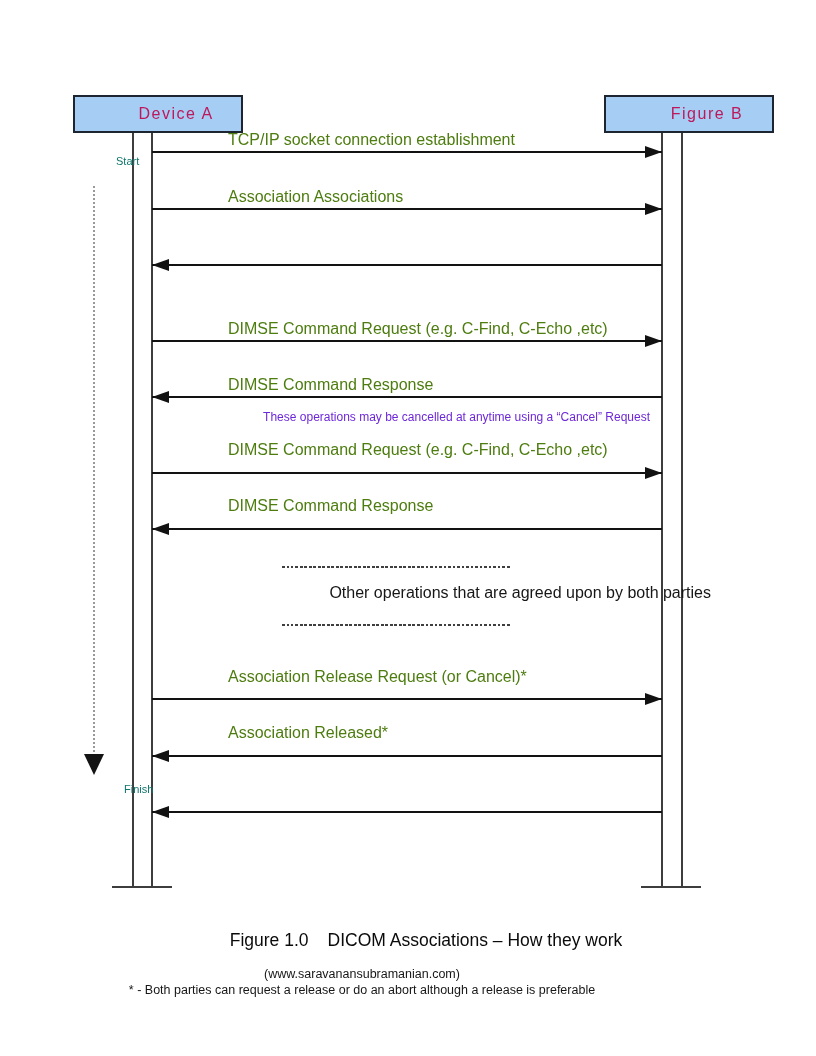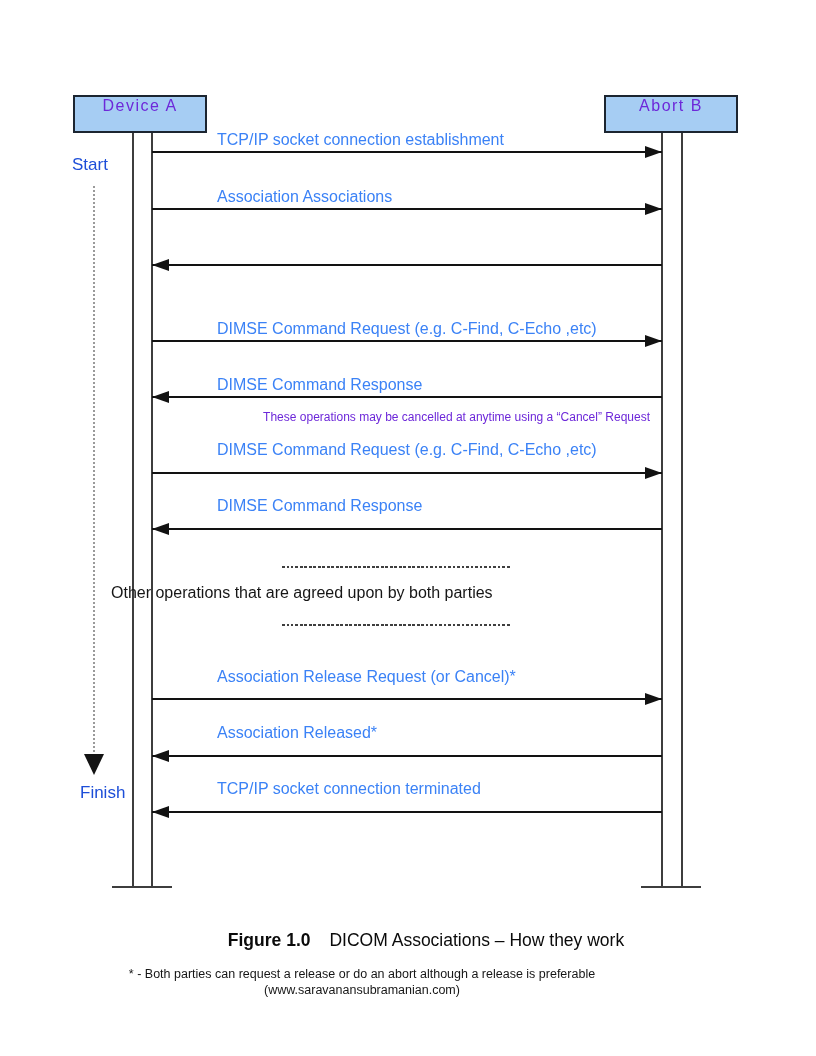--- a/index.html
+++ b/index.html
@@ -10,56 +10,56 @@
     font-family:"Liberation Sans","DejaVu Sans",sans-serif;
     color:#161616;
     overflow:hidden;
   }
   
   .actor-box{
     position:absolute;
     top:95px;width:130px;height:34px;
     background:#a6cdf3;
     border:2px solid #1c2530;
-    display:flex;align-items:flex-start;justify-content:center;
-    font-size:16px;letter-spacing:1.5px;color:#6d28d9;
+    display:flex;align-items:center;justify-content:center;
+    font-size:16px;letter-spacing:1.5px;color:#be185d;padding-left:36px;
   }
   .actor-a{left:73px;}
   .actor-b{left:604px;}
   
   .lifeline{
     position:absolute;top:133px;height:755px;width:2px;background:#3d3d3d;
   }
   .ll-a1{left:132px;} .ll-a2{left:151px;}
   .ll-b1{left:661px;} .ll-b2{left:681px;}
   .foot{
     position:absolute;top:886px;height:2px;width:60px;background:#3d3d3d;
   }
   .foot-a{left:112px;} .foot-b{left:641px;}
   
   .tl-label{
-    position:absolute;font-size:17px;color:#1d4ed8;
+    position:absolute;font-size:11px;color:#0f766e;margin-left:44px;
   }
   .tl-start{left:72px;top:155px;}
   .tl-finish{left:80px;top:783px;}
   .tl-dotted{
     position:absolute;left:93px;top:186px;height:566px;width:0;
     border-left:2px dotted #9a9a9a;
   }
   .tl-arrowhead{
     position:absolute;left:84px;top:754px;width:0;height:0;
     border-left:10px solid transparent;
     border-right:10px solid transparent;
     border-top:21px solid #141414;
   }
   
   .msg-row{position:absolute;inset:0;pointer-events:none;}
   .msg-label{
-    position:absolute;left:217px;top:var(--lt);
-    font-size:16px;line-height:19px;white-space:nowrap;color:#3b82f6;
+    position:absolute;left:228px;top:var(--lt);
+    font-size:16px;line-height:19px;white-space:nowrap;color:#4d7c0f;
   }
   .arrow-line{
     position:absolute;left:152px;top:var(--at);width:510px;height:2px;background:#121212;
   }
   .head-r{
     position:absolute;left:645px;top:calc(var(--at) - 5px);width:0;height:0;
     border-top:6px solid transparent;border-bottom:6px solid transparent;
     border-left:17px solid #121212;
   }
   .head-l{
@@ -73,43 +73,43 @@
     text-align:right;font-size:12px;white-space:nowrap;color:#6d28d9;
   }
   
   .sep-dashed{
     position:absolute;left:282px;width:228px;height:2px;
     background:repeating-linear-gradient(90deg,#3f3f3f 0 2.5px,transparent 2.5px 4.5px);
   }
   .sep-1{top:566px;} .sep-2{top:624px;}
   .other-ops{
     position:absolute;left:111px;top:584px;width:600px;
-    text-align:left;font-size:16px;color:#161616;
+    text-align:right;font-size:16px;color:#161616;
   }
   
   .caption{
     position:absolute;left:108px;top:930px;width:624px;
     text-align:center;font-size:17.5px;color:#0a0a0a;white-space:nowrap;
   }
-  .caption .fig-label{font-weight:bold;margin-right:19px;padding-left:12px;}
+  .caption .fig-label{font-weight:normal;margin-right:19px;padding-left:12px;}
   .footnote{
     position:absolute;left:62px;top:966px;width:600px;
     text-align:center;font-size:12.5px;line-height:16px;color:#161616;
   }
 </style>
 </head>
 <body>
 
 <div class="page">
 
   <div class="actor-box actor-a">
     <span>Device A</span>
   </div>
   <div class="actor-box actor-b">
-    <span>Abort B</span>
+    <span>Figure B</span>
   </div>
 
   <div class="lifeline ll-a1"></div>
   <div class="lifeline ll-a2"></div>
   <div class="lifeline ll-b1"></div>
   <div class="lifeline ll-b2"></div>
   <div class="foot foot-a"></div>
   <div class="foot foot-b"></div>
 
   <div class="tl-label tl-start">Start</div>
@@ -170,27 +170,26 @@
     <div class="head-r"></div>
   </div>
 
   <div class="msg-row" style="--lt:723px; --at:755px;">
     <div class="msg-label">Association Released*</div>
     <div class="arrow-line"></div>
     <div class="head-l"></div>
   </div>
 
   <div class="msg-row" style="--lt:779px; --at:811px;">
-    <div class="msg-label">TCP/IP socket connection terminated</div>
     <div class="arrow-line"></div>
     <div class="head-l"></div>
   </div>
 
   <div class="caption">
     <span class="fig-label">Figure 1.0</span><span>DICOM Associations – How they work</span>
   </div>
 
   <div class="footnote">
+    <div>(www.saravanansubramanian.com)</div>
     <div>* - Both parties can request a release or do an abort although a release is preferable</div>
-    <div>(www.saravanansubramanian.com)</div>
   </div>
 
 </div>
 
 </body></html>

